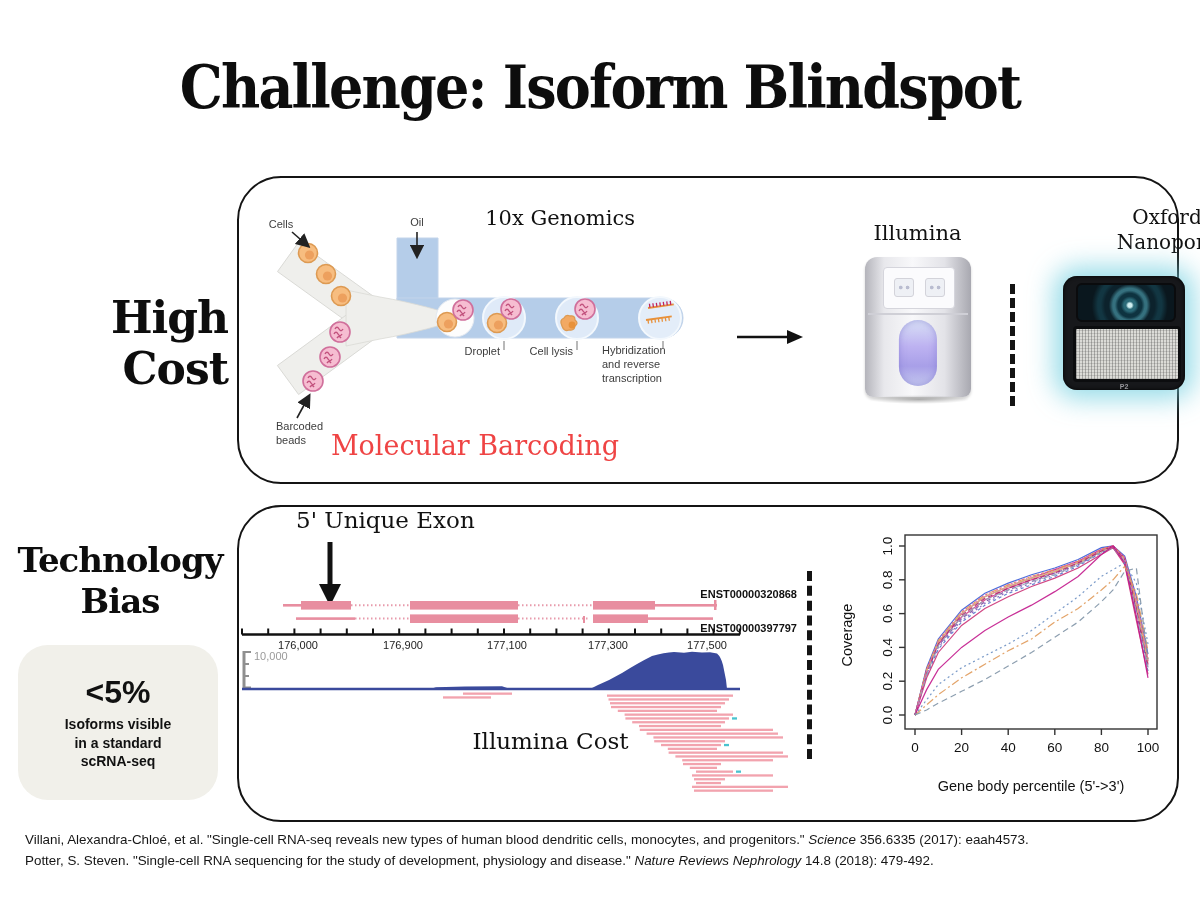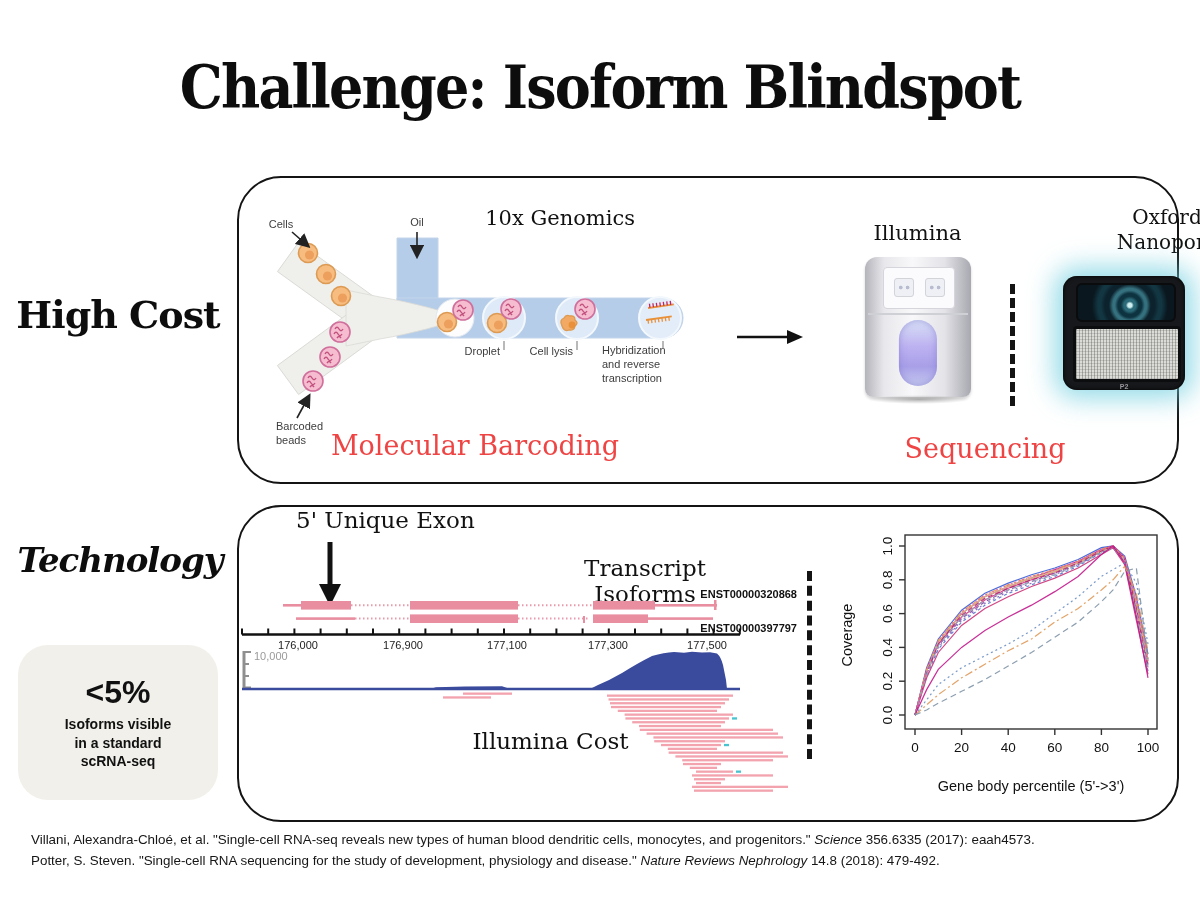--- a/index.html
+++ b/index.html
@@ -5,22 +5,22 @@
   html,body{margin:0;padding:0;background:#ffffff;}
   #canvas{position:relative;width:1200px;height:899px;background:#ffffff;overflow:hidden;
           font-family:"Liberation Sans",sans-serif;color:#111;border-radius:11px;}
   .serif{font-family:"DejaVu Serif","Liberation Serif",serif;}
   .abs{position:absolute;}
   
   .title{left:0;right:0;top:52px;text-align:center;font-size:60px;font-weight:bold;
          letter-spacing:-2px;transform:scaleX(.9);color:#0d0d0d;}
   
   .rowlabel{font-weight:bold;color:#0d0d0d;text-align:center;letter-spacing:-1px;}
-  .hc{left:8px;top:292px;width:220px;font-size:38px;}
-  .tb{left:0px;top:540px;width:240px;font-size:34px;line-height:1.22;font-style:italic;}
+  .hc{left:8px;top:292px;width:220px;font-size:44px;text-align:right;}
+  .tb{left:0px;top:540px;width:240px;font-size:34px;line-height:1.22;}
   
   .callout{left:18px;top:645px;width:200px;height:155px;background:#f1f0ea;border-radius:30px;
            display:flex;flex-direction:column;justify-content:center;align-items:center;text-align:center;}
   .callout .stat{font-size:32px;font-weight:bold;margin-bottom:4px;}
   .callout .cl{font-size:14px;font-weight:bold;line-height:1.32;}
   
   .panel{border:2.5px solid #141414;border-radius:44px;background:#fff;}
   .panel-top{left:237px;top:176px;width:938px;height:304px;}
   .panel-bottom{left:237px;top:505px;width:938px;height:313px;}
   .caption{font-size:27px;color:#ef4444;text-align:center;}
@@ -57,34 +57,35 @@
   .nano-grille{position:absolute;left:8%;top:44%;width:84%;height:44%;border:3px solid #0c0d0f;border-radius:4px;
         background-color:#dbdbd7;
         background-image:repeating-linear-gradient(90deg,rgba(70,70,70,.35) 0 1px,transparent 1px 3px),
                          repeating-linear-gradient(0deg,rgba(110,110,110,.25) 0 1px,transparent 1px 3px);}
   .nano-badge{position:absolute;bottom:0;left:0;width:100%;text-align:center;color:#97979c;font-size:7px;font-weight:bold;}
   
   .exon-label{left:288px;top:507px;width:180px;font-size:23px;margin-left:8px;}
   .iso-title{left:530px;top:555px;width:230px;font-size:23px;text-align:center;}
   .reads-title{left:468px;top:728px;width:165px;font-size:23px;text-align:center;}
   
-  .cites{left:25px;top:829px;width:1160px;font-size:13.4px;line-height:1.6;color:#161616;margin-left:6px;}
+  .cites{left:25px;top:829px;width:1160px;font-size:13.4px;line-height:1.6;color:#161616;}
   svg text{font-family:"Liberation Sans",sans-serif;}
 </style>
 </head>
 <body>
 
 <div id="canvas">
 
   <div class="abs serif title">Challenge: Isoform Blindspot</div>
 
   <div class="abs serif rowlabel hc">High Cost</div>
 
   <div class="abs serif rowlabel tb">
     <div>Technology</div>
+    <div>Bias</div>
   </div>
 
   <div class="abs callout">
     <div class="stat">&lt;5%</div>
     <div class="cl">Isoforms visible</div>
     <div class="cl">in a standard</div>
     <div class="cl">scRNA-seq</div>
   </div>
 
   <div class="abs panel panel-top"></div>
@@ -186,32 +187,30 @@
     <div>Oxford</div>
     <div>Nanopore</div>
   </div>
 
   <div class="abs nano">
     <div class="nano-screen"></div>
     <div class="nano-grille"></div>
     <div class="nano-badge">P2</div>
   </div>
 
-  <div class="abs serif caption seq-caption">Sequencing</div>
 
   <div class="abs panel panel-bottom"></div>
 
   <div class="abs serif exon-label">5' Unique Exon</div>
 
   <svg class="abs" style="left:315px;top:540px;" width="30" height="70" viewBox="0 0 30 70">
     <line x1="15" y1="2" x2="15" y2="46" stroke="#111" stroke-width="5"></line>
     <polygon points="4,44 26,44 15,66" fill="#111"></polygon>
   </svg>
 
-  <div class="abs serif iso-title">Transcript Isoforms</div>
 
   <svg class="abs" style="left:240px;top:585px;" width="565" height="215" viewBox="0 0 565 215">
 
     <text x="557" y="13" font-size="11" font-weight="bold" fill="#111" text-anchor="end">ENST00000320868</text>
     <g fill="#e88ea0">
       <rect x="43" y="19" width="18" height="2.6"></rect>
       <rect x="61" y="16" width="50" height="8.6"></rect>
       <line x1="111" y1="20.3" x2="170" y2="20.3" stroke="#e89aab" stroke-width="2" stroke-dasharray="1.5 2.5"></line>
       <rect x="170" y="16" width="108" height="8.6"></rect>
       <line x1="278" y1="20.3" x2="353" y2="20.3" stroke="#e89aab" stroke-width="2" stroke-dasharray="1.5 2.5"></line>

